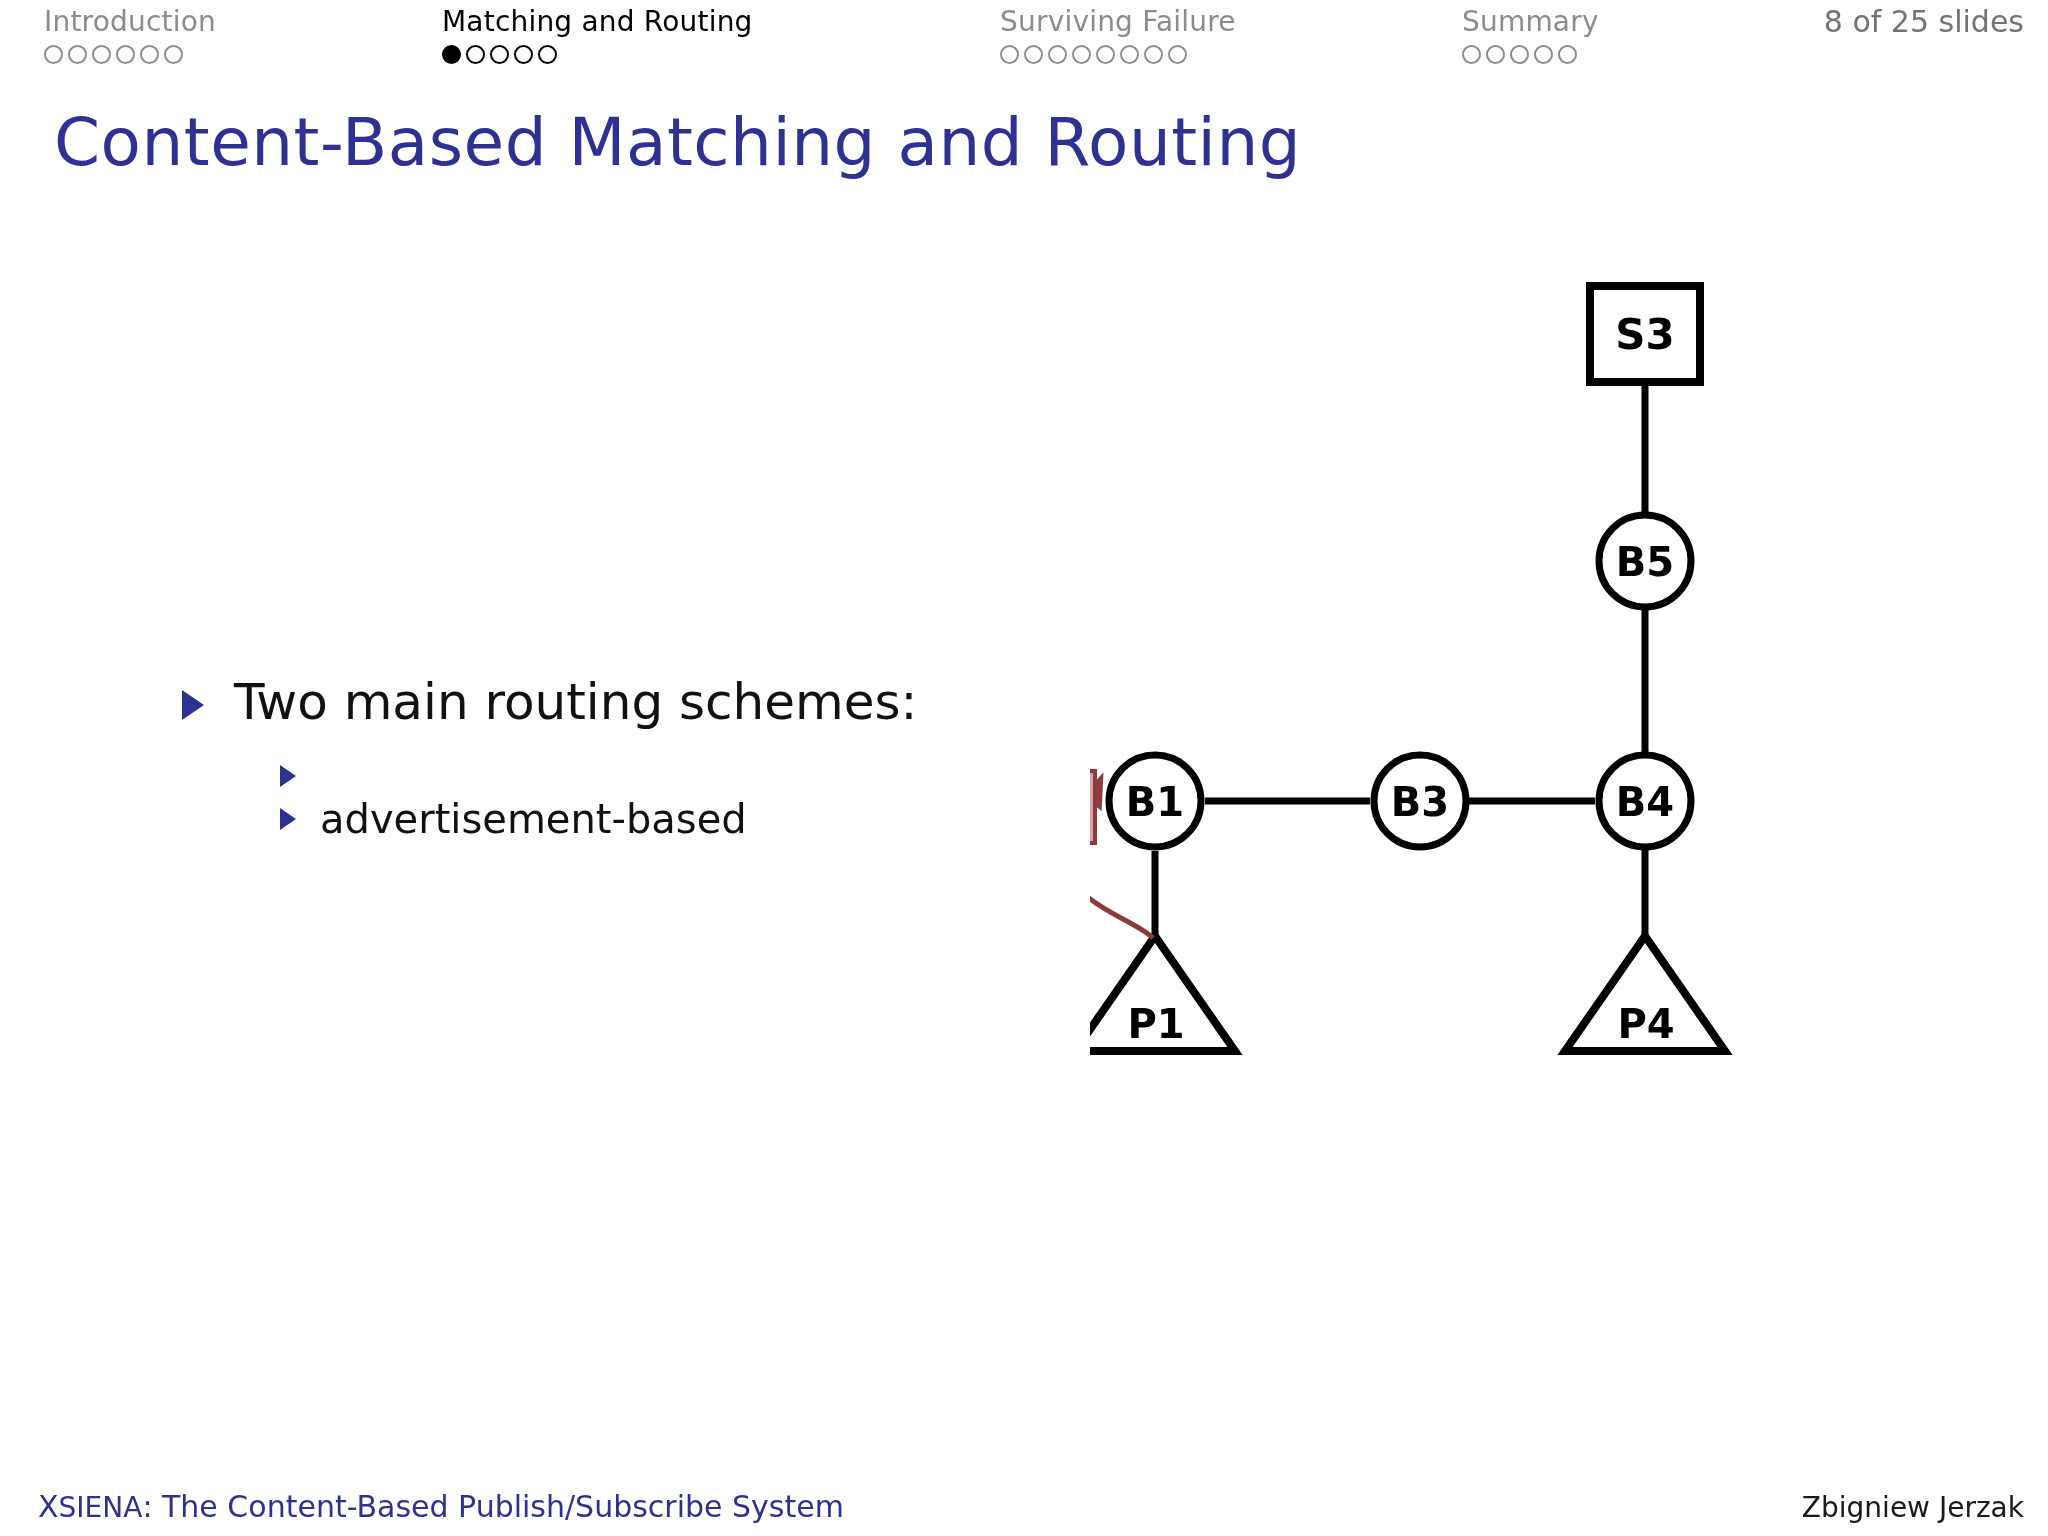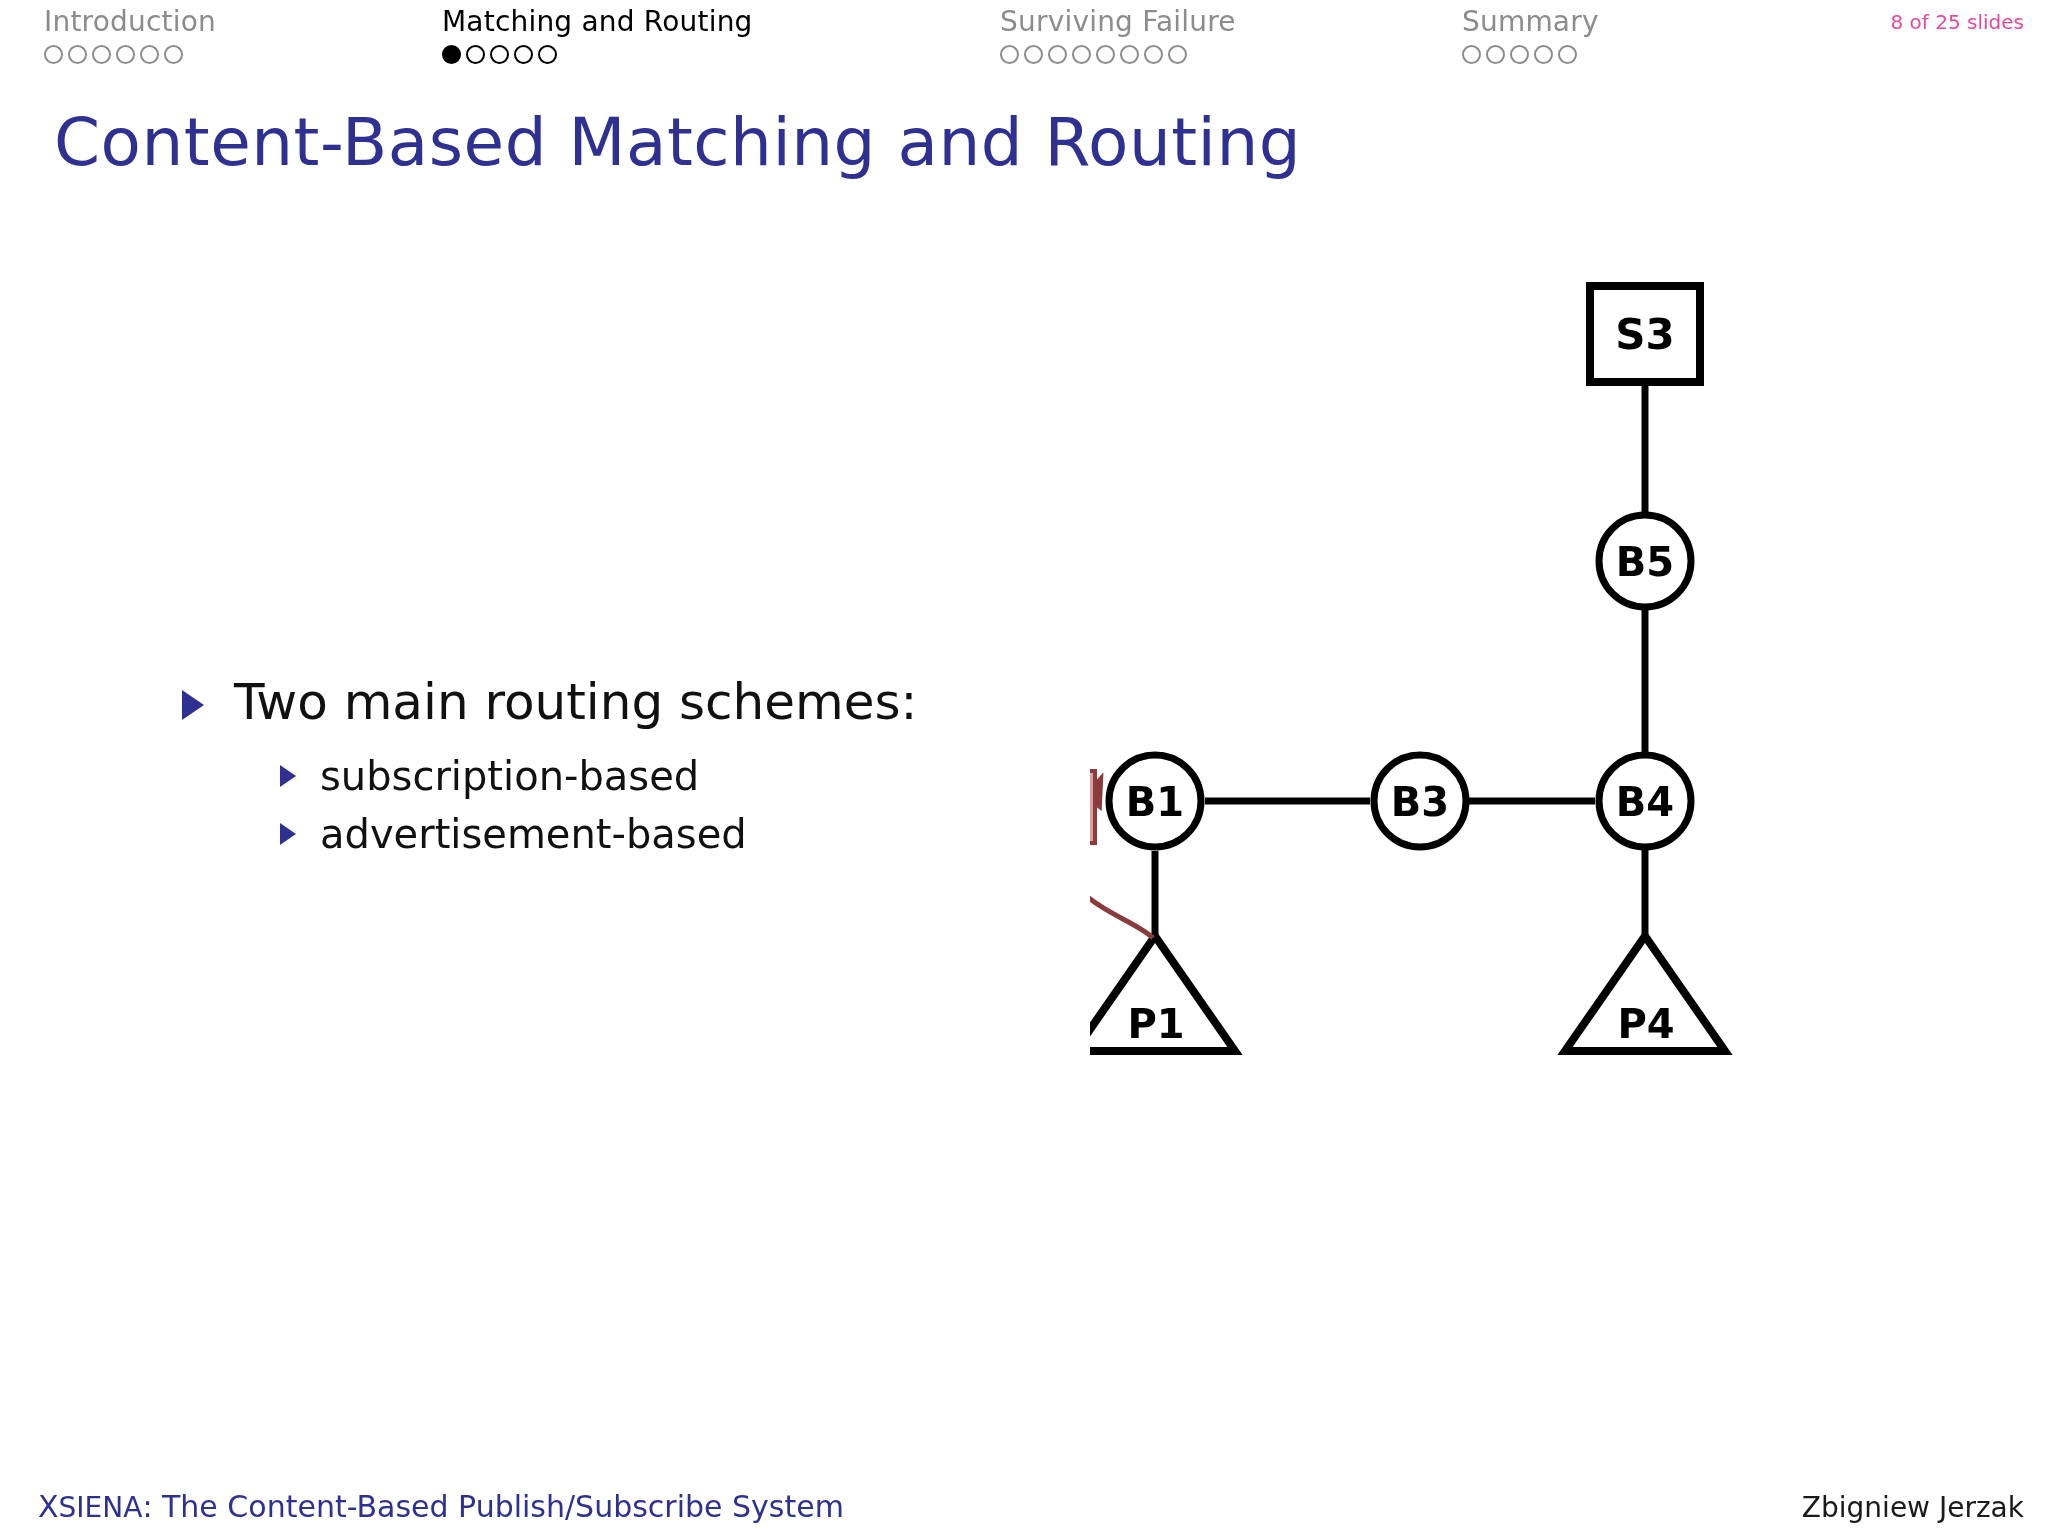--- a/index.html
+++ b/index.html
@@ -55,23 +55,23 @@
     border-color: #000000;
   }
   .nav-section.active .dot.filled {
     background: #000000;
   }
 
   #slide-counter {
     position: absolute;
     right: 24px;
     top: 6px;
-    font-size: 20px;
+    font-size: 30px;
     line-height: 32px;
-    color: #ec4899;
+    color: #737373;
     white-space: nowrap;
     margin-left: 7px;
   }
 
   
   #page-title {
     position: absolute;
     left: 54px;
     top: 106px;
     font-size: 66px;
@@ -230,21 +230,20 @@
 
 <div id="bullet-block">
 
   <div class="bullet-row level1">
     <span class="tri"></span>
     <span class="bullet-text">Two main routing schemes:</span>
   </div>
 
   <div class="bullet-row level2">
     <span class="tri"></span>
-    <span class="bullet-text">subscription-based</span>
   </div>
 
   <div class="bullet-row level2">
     <span class="tri"></span>
     <span class="bullet-text">advertisement-based</span>
   </div>
 
 </div>
 
 <div id="diagram">

